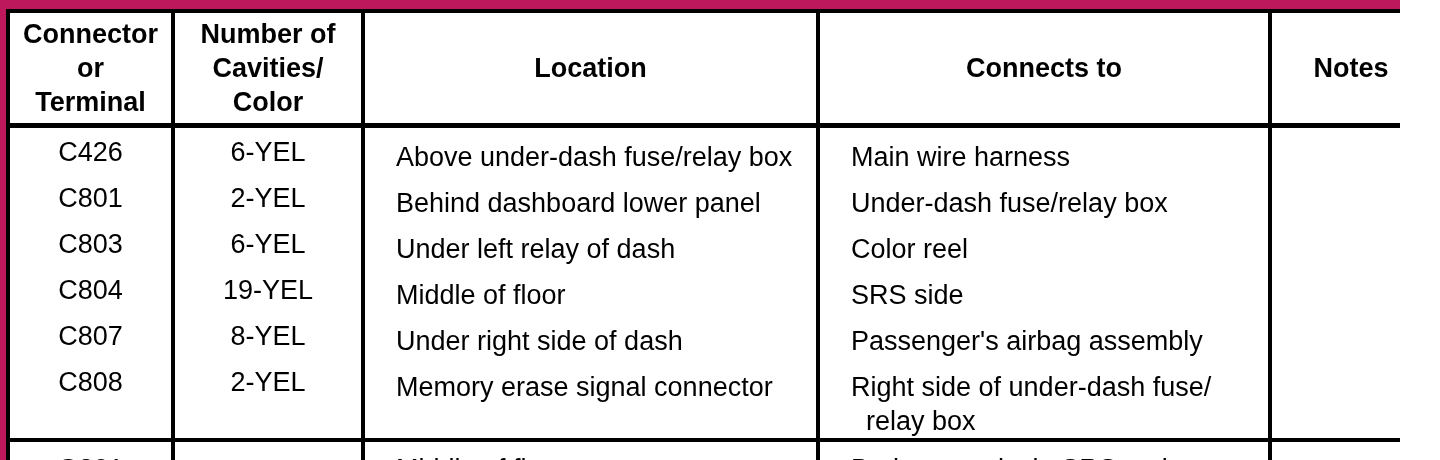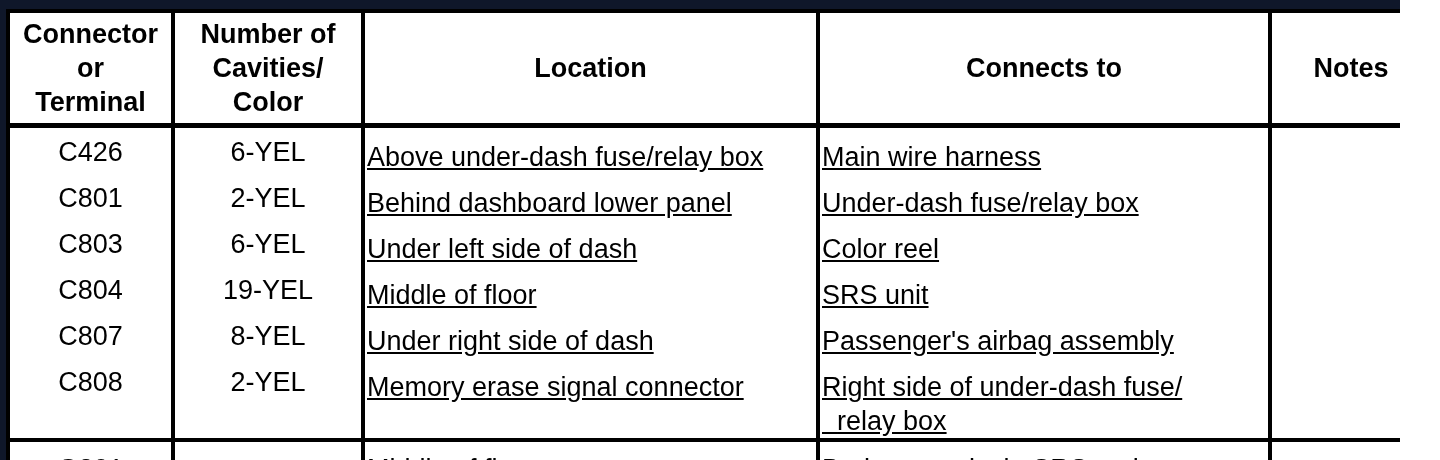--- a/index.html
+++ b/index.html
@@ -6,21 +6,21 @@
     margin: 0;
     padding: 0;
     background: #ffffff;
     font-family: "Liberation Sans", "DejaVu Sans", sans-serif;
     color: #000000;
   }
   .page {
     width: 1400px;
     height: 460px;
     position: relative;
-    background: #0f172a;
+    background: #be185d;
     overflow: hidden;
   }
   .conn-table {
     position: absolute;
     left: 6px;
     top: 9px;
     width: 1428px;
     border: 4px solid #000000;
     box-sizing: border-box;
     background: #ffffff;
@@ -44,21 +44,21 @@
   .cell:nth-child(5n) { border-right: none; }
   .h-cell {
     font-weight: bold;
     display: flex;
     align-items: center;
     justify-content: center;
     text-align: center;
     padding: 4px 2px;
   }
   .c-center { text-align: center; padding-top: 7px; }
-  .c-left   { text-align: left; padding-top: 12px; padding-left: 2px; padding-right: 6px; text-decoration: underline; }
+  .c-left   { text-align: left; padding-top: 12px; padding-left: 31px; padding-right: 6px; }
   .t-body2 .c-center, .t-body2 .c-left { padding-top: 10px; }
 </style>
 </head>
 <body>
 
 <div class="page">
   <div class="conn-table">
 
     <div class="t-section t-header">
       <div class="cell h-cell">Connector
@@ -81,28 +81,28 @@
       <div class="cell c-left"></div>
 
       <div class="cell c-center">C801</div>
       <div class="cell c-center">2-YEL</div>
       <div class="cell c-left">Behind dashboard lower panel</div>
       <div class="cell c-left">Under-dash fuse/relay box</div>
       <div class="cell c-left"></div>
 
       <div class="cell c-center">C803</div>
       <div class="cell c-center">6-YEL</div>
-      <div class="cell c-left">Under left side of dash</div>
+      <div class="cell c-left">Under left relay of dash</div>
       <div class="cell c-left">Color reel</div>
       <div class="cell c-left"></div>
 
       <div class="cell c-center">C804</div>
       <div class="cell c-center">19-YEL</div>
       <div class="cell c-left">Middle of floor</div>
-      <div class="cell c-left">SRS unit</div>
+      <div class="cell c-left">SRS side</div>
       <div class="cell c-left"></div>
 
       <div class="cell c-center">C807</div>
       <div class="cell c-center">8-YEL</div>
       <div class="cell c-left">Under right side of dash</div>
       <div class="cell c-left">Passenger's airbag assembly</div>
       <div class="cell c-left"></div>
 
       <div class="cell c-center">C808</div>
       <div class="cell c-center">2-YEL</div>

